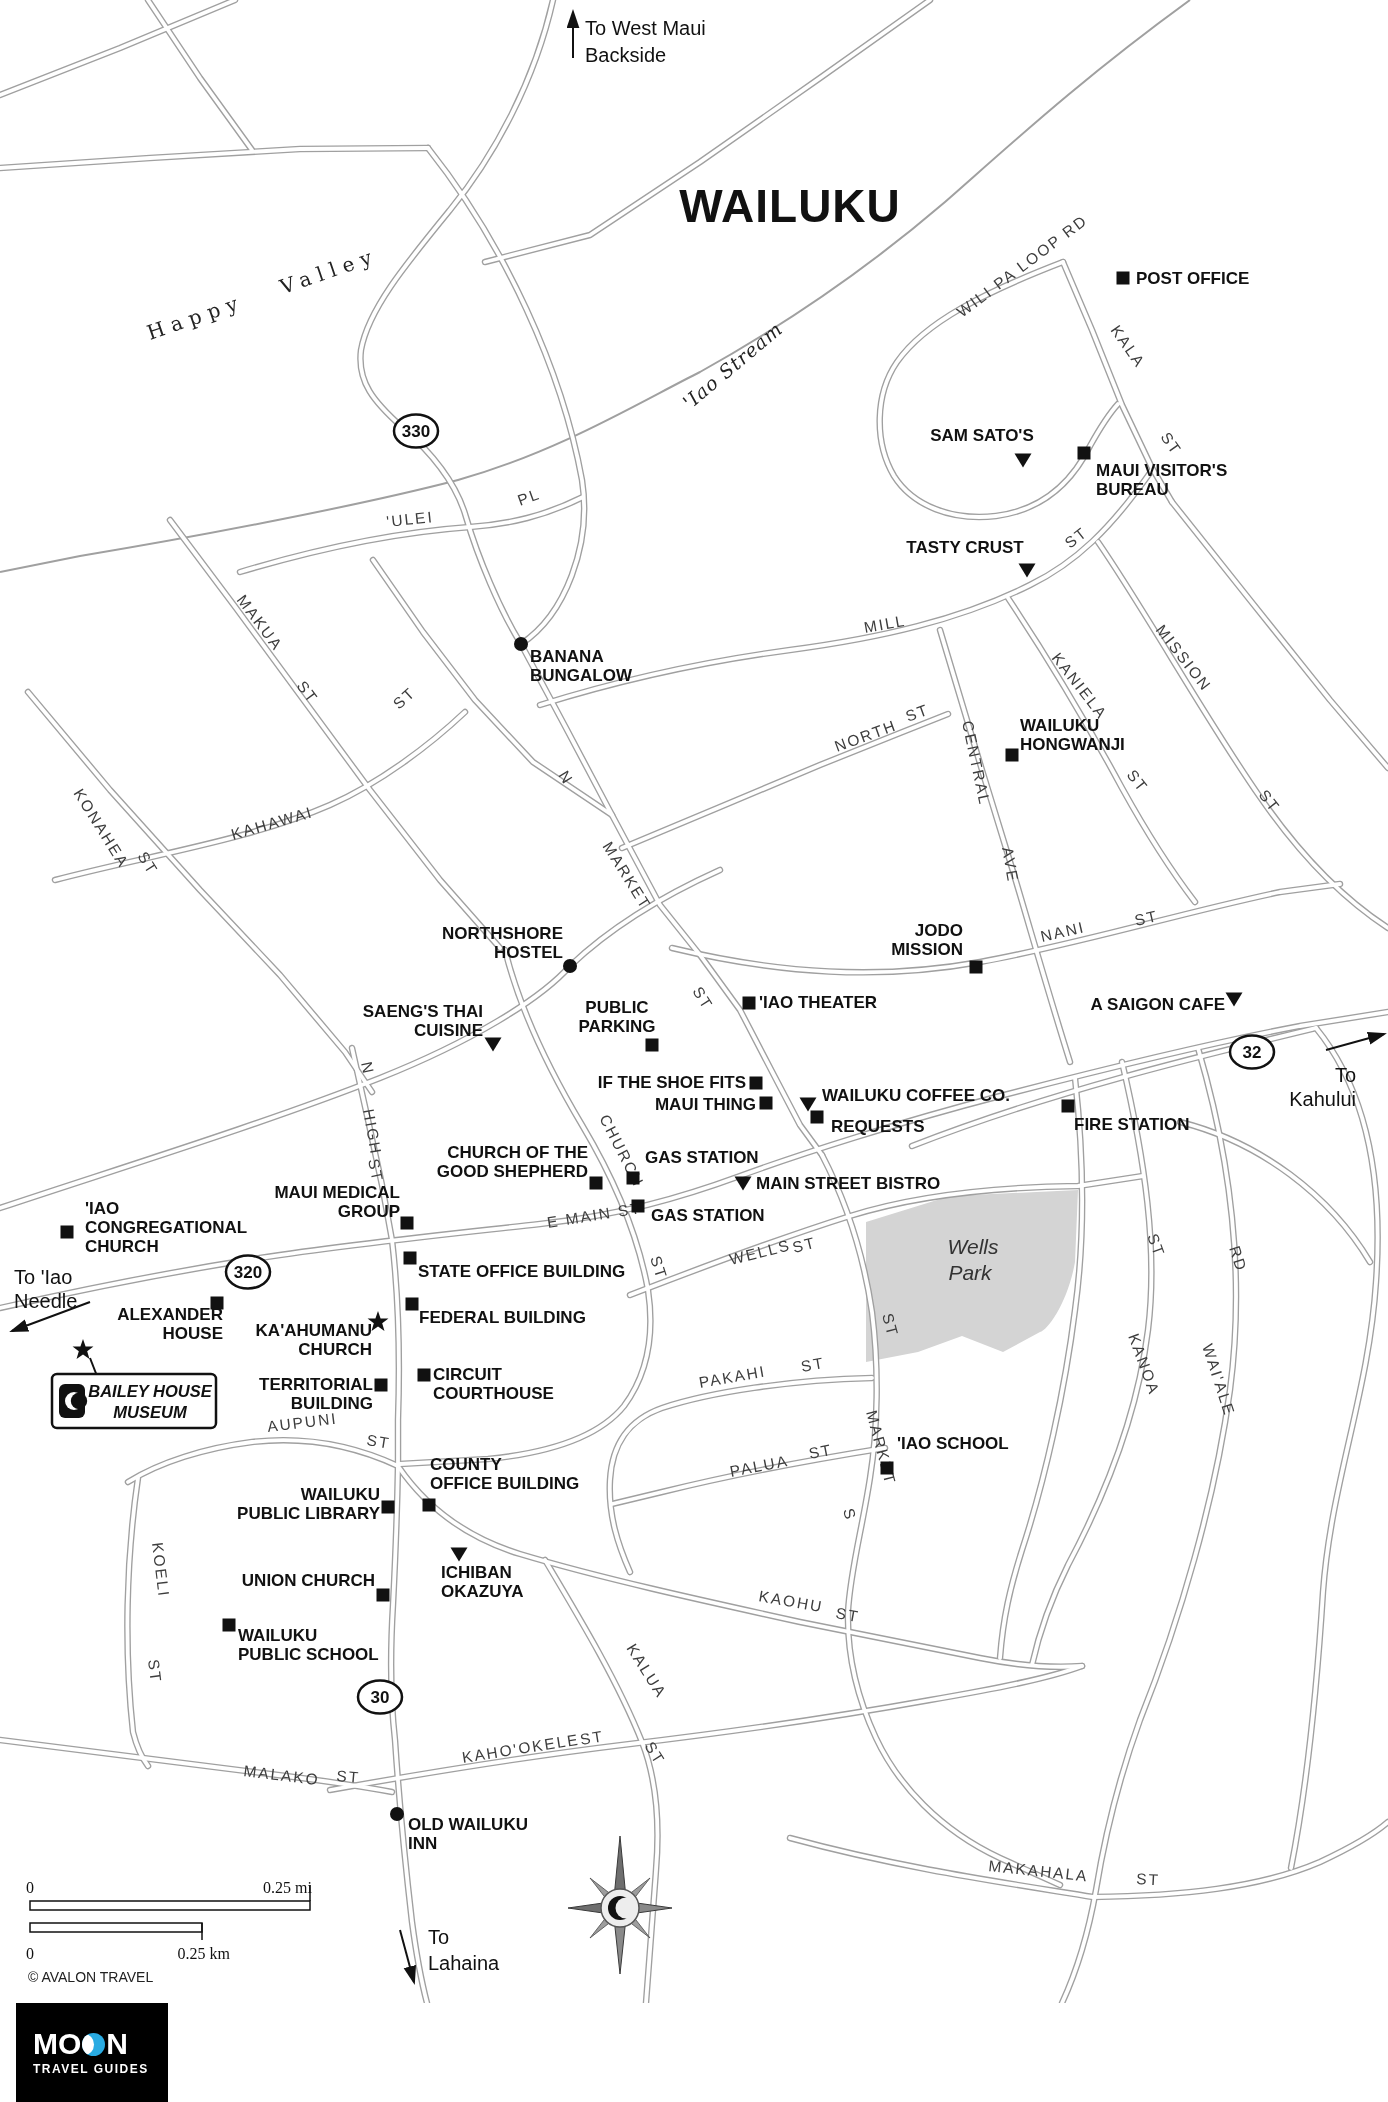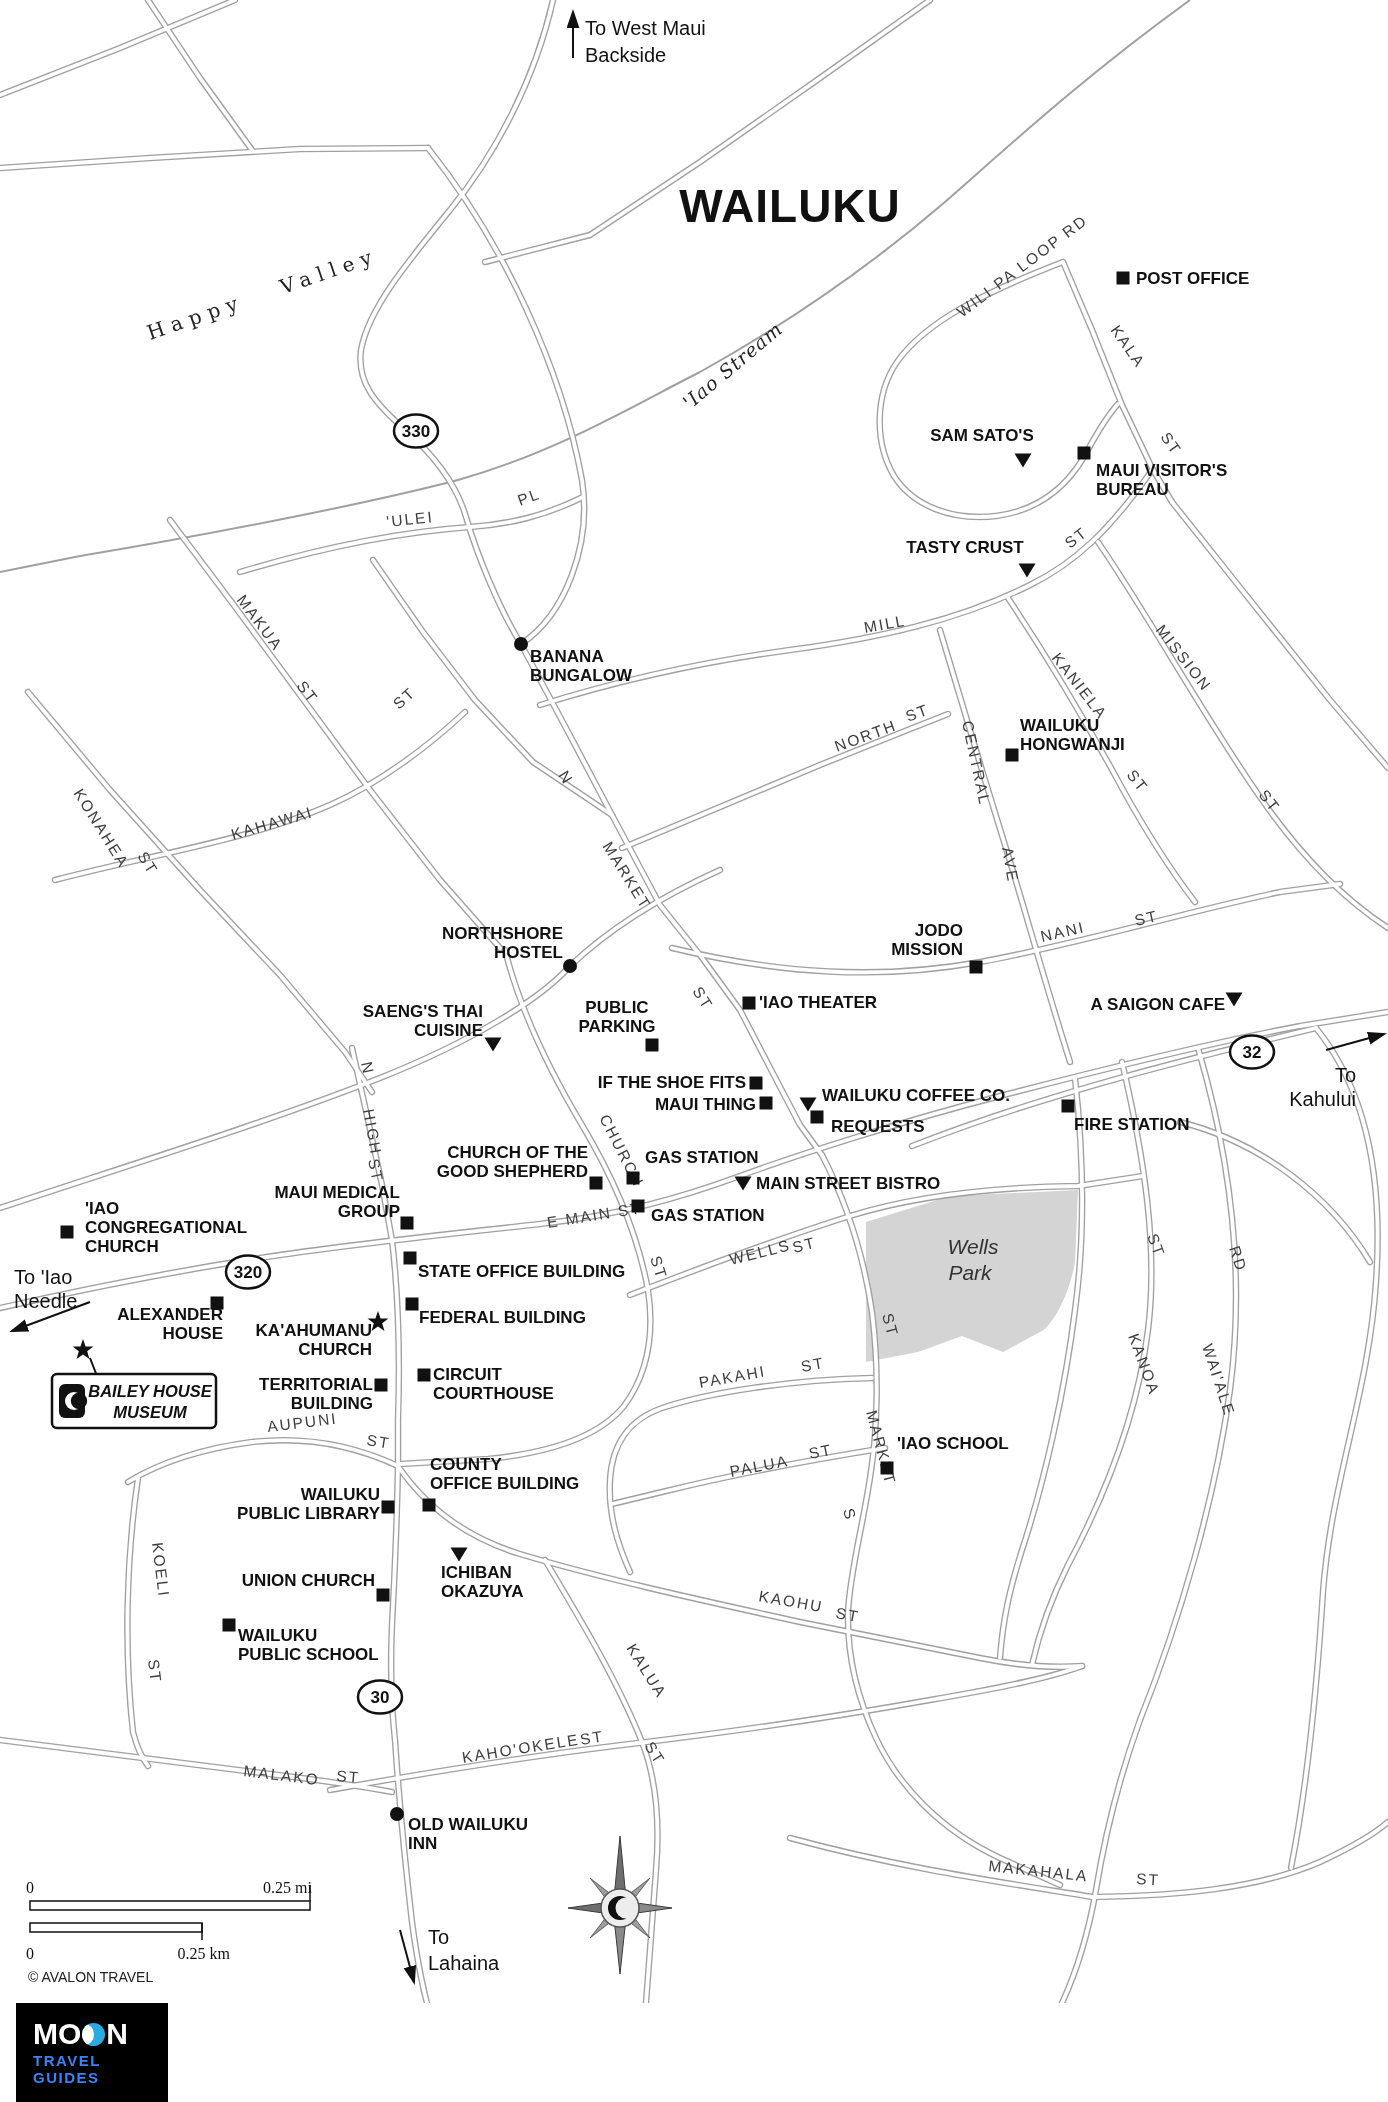--- a/index.html
+++ b/index.html
@@ -16,21 +16,21 @@
   .shieldtxt{font:700 17px "Liberation Sans",sans-serif;fill:#111;text-anchor:middle;}
   .scaletxt{font:400 16px "Liberation Serif",serif;fill:#111;}
   .credit{font:400 14px "Liberation Sans",sans-serif;fill:#222;}
   .callout-txt{font:italic 700 16.5px "Liberation Sans",sans-serif;fill:#111;text-anchor:middle;}
   
   #banner{position:absolute;left:16px;top:2003px;width:1388px;height:99px;display:flex;}
   #logo-box{width:152px;height:99px;background:#000;display:flex;flex-direction:column;justify-content:center;padding-left:17px;box-sizing:border-box;}
   #logo-word{color:#fff;font-weight:700;font-size:30px;letter-spacing:0;line-height:30px;display:flex;align-items:center;}
   .o-moon{display:inline-block;width:23px;height:23px;border-radius:50%;background:#29abe2;position:relative;overflow:hidden;margin:0 1px;}
   .o-moon i{position:absolute;left:-7px;top:1px;width:19px;height:21px;border-radius:50%;background:#fff;}
-  #logo-sub{color:#3b82f6;font-weight:700;font-size:15px;letter-spacing:1.5px;margin-top:3px;}
+  #logo-sub{color:#ffffff;font-weight:700;font-size:12px;letter-spacing:1.5px;margin-top:3px;}
   #banner-bar{flex:1;background:#1b9dd9;display:flex;align-items:center;padding-left:24px;}
   #banner-text{color:#fff;font-size:21px;font-weight:700;}
   #banner-text .it{font-style:italic;}
 </style>
 </head>
 <body>
 
 <div id="stage">
   <div id="map-wrap">
     <svg id="map-svg" width="1388" height="2003" viewBox="0 0 1388 2003" xmlns="http://www.w3.org/2000/svg">

